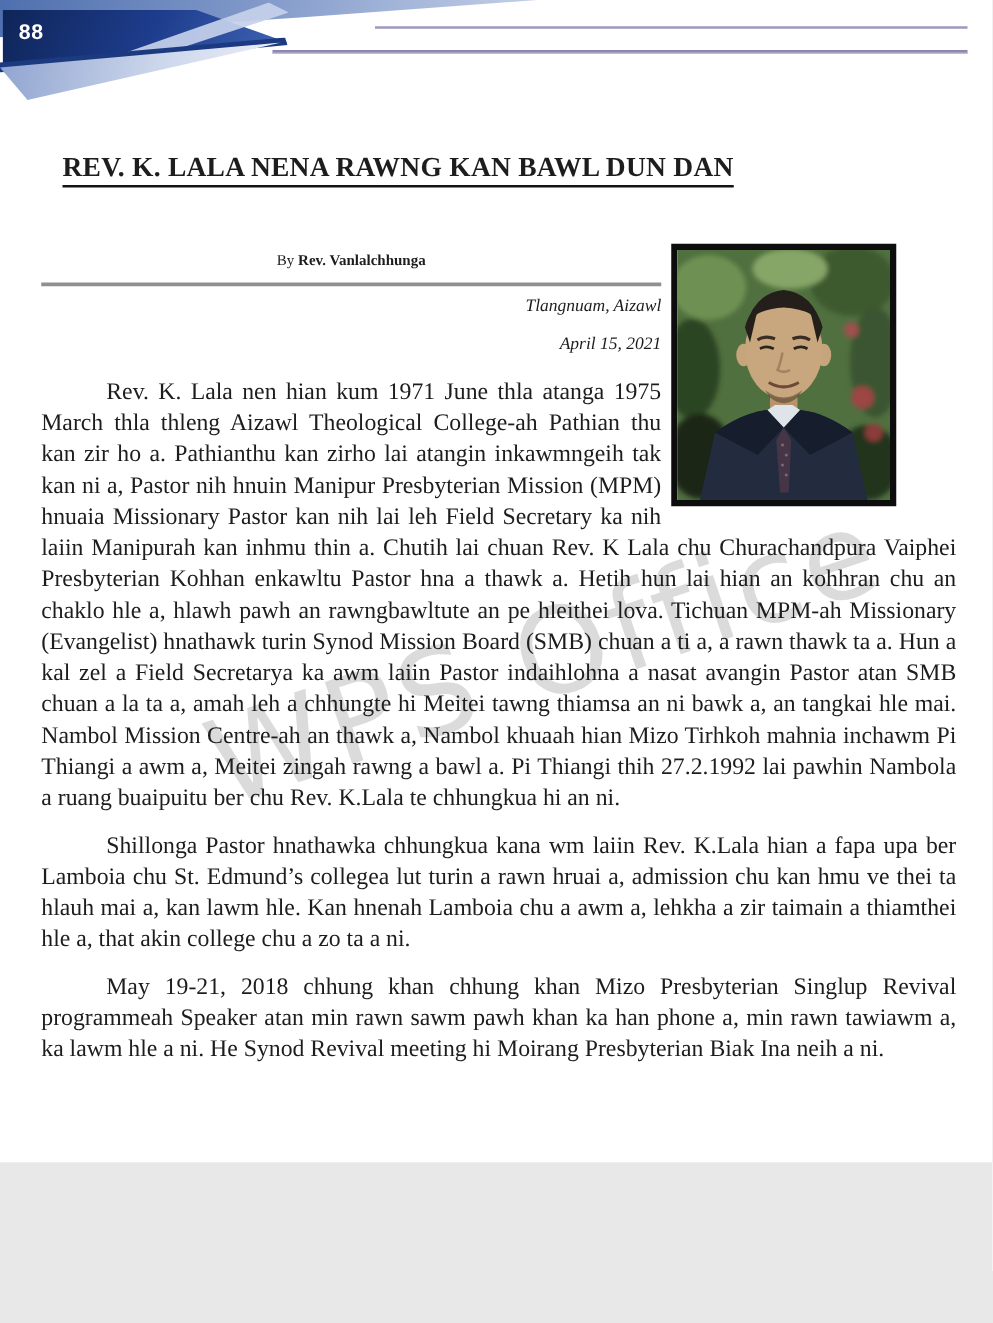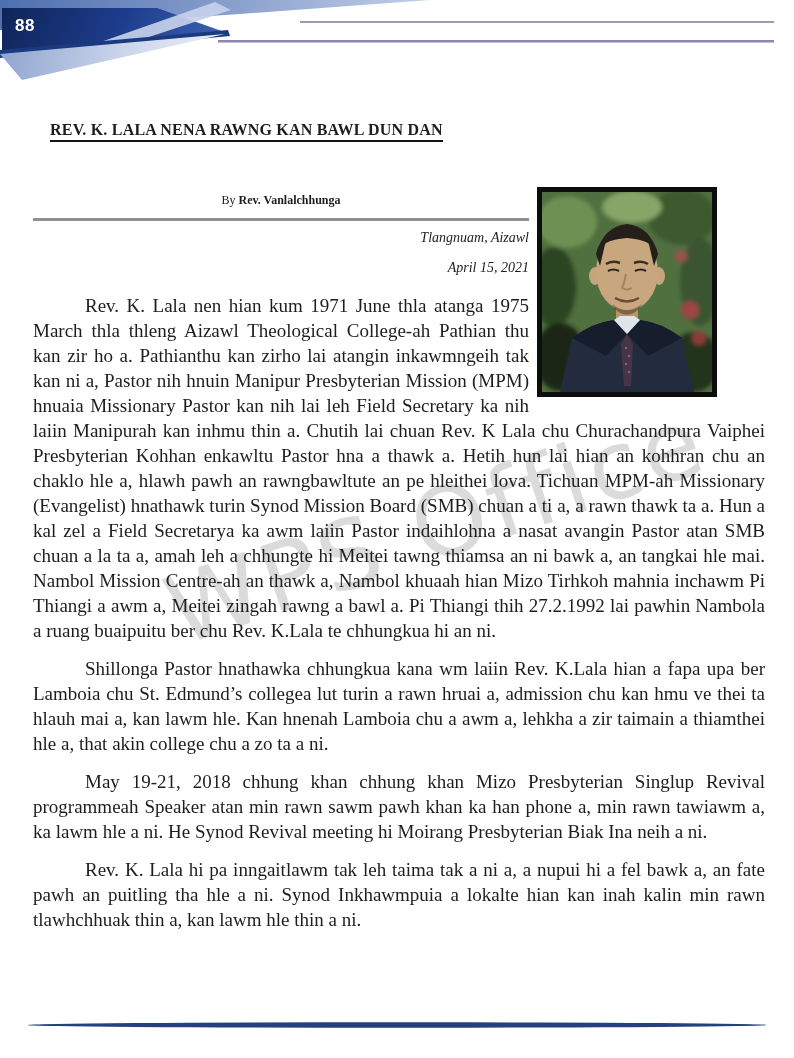--- a/index.html
+++ b/index.html
@@ -1,17 +1,17 @@
 <!DOCTYPE html>
 <html><head>
 <meta charset="utf-8">
 <style>
   html,body{margin:0;padding:0;background:#e8e8e8;}
   .page{
-    position:relative; width:794px; height:1058px; margin:0 auto;
+    position:relative; width:794px; height:930px; margin:0 auto;
     background:#ffffff; overflow:hidden;
     font-family:"Liberation Serif", serif; color:#1d1d1d;
   }
   
   .hdr-deco{position:absolute; inset:0; pointer-events:none;}
   .deco{position:absolute;}
   .deco-top-band{
     left:0; top:0; width:430px; height:30px;
     background:linear-gradient(105deg,#4e6fae 0%,#7e97c8 45%,#c6d1e8 100%);
     clip-path:polygon(0 0,430px 0,240px 14px,0 30px);
@@ -57,21 +57,21 @@
   .watermark{
     position:absolute; left:170px; top:560px; z-index:0;
     font-family:"DejaVu Sans", sans-serif; font-size:95px; font-weight:400;
     letter-spacing:4px; color:rgba(186,186,186,0.52); white-space:nowrap;
     transform:rotate(-18.5deg); transform-origin:left center;
   }
   
   .content{position:relative; z-index:1; padding:121px 29px 0 33px;}
   .article-title{
     margin:0 0 0 17px; width:fit-content;
-    font-size:16px; font-weight:bold; letter-spacing:.2px;
+    font-size:22px; font-weight:bold; letter-spacing:.2px;
     border-bottom:2.5px solid #141414; padding-bottom:1px;
   }
   .photo-float{float:right; width:236px; height:210px; margin-top:45px;}
   .photo{
     margin:0 48px 0 8px; width:170px; height:200px;
     border:5px solid #0d0d0d; display:block;
   }
   .photo svg{display:block;}
   .byline{margin:45px 0 0 0; text-align:center; font-size:12px; line-height:26px;}
   .byline b{font-weight:bold;}
@@ -159,21 +159,20 @@
     </div>
 
     <p class="byline"><span>By </span><b>Rev. Vanlalchhunga</b></p>
     <div class="byline-rule"></div>
     <p class="byline-place">Tlangnuam, Aizawl</p>
     <p class="byline-date">April 15, 2021</p>
 
     <p class="para para-first">Rev. K. Lala nen hian kum 1971 June thla atanga 1975 March thla thleng Aizawl Theological College-ah Pathian thu kan zir ho a. Pathianthu kan zirho lai atangin inkawmngeih tak kan ni a, Pastor nih hnuin Manipur Presbyterian Mission (MPM) hnuaia Missionary Pastor kan nih lai leh Field Secretary ka nih laiin Manipurah kan inhmu thin a. Chutih lai chuan Rev. K Lala chu Churachandpura Vaiphei Presbyterian Kohhan enkawltu Pastor hna a thawk a. Hetih hun lai hian an kohhran chu an chaklo hle a, hlawh pawh an rawngbawltute an pe hleithei lova. Tichuan MPM-ah Missionary (Evangelist) hnathawk turin Synod Mission Board (SMB) chuan a ti a, a rawn thawk ta a. Hun a kal zel a Field Secretarya ka awm laiin Pastor indaihlohna a nasat avangin Pastor atan SMB chuan a la ta a, amah leh a chhungte hi Meitei tawng thiamsa an ni bawk a, an tangkai hle mai. Nambol Mission Centre-ah an thawk a, Nambol khuaah hian Mizo Tirhkoh mahnia inchawm Pi Thiangi a awm a, Meitei zingah rawng a bawl a. Pi Thiangi thih 27.2.1992 lai pawhin Nambola a ruang buaipuitu ber chu Rev. K.Lala te chhungkua hi an ni.</p>
     <p class="para">Shillonga Pastor hnathawka chhungkua kana wm laiin Rev. K.Lala hian a fapa upa ber Lamboia chu St. Edmund’s collegea lut turin a rawn hruai a, admission chu kan hmu ve thei ta hlauh mai a, kan lawm hle. Kan hnenah Lamboia chu a awm a, lehkha a zir taimain a thiamthei hle a, that akin college chu a zo ta a ni.</p>
     <p class="para">May 19-21, 2018 chhung khan chhung khan Mizo Presbyterian Singlup Revival programmeah Speaker atan min rawn sawm pawh khan ka han phone a, min rawn tawiawm a, ka lawm hle a ni. He Synod Revival meeting hi Moirang Presbyterian Biak Ina neih a ni.</p>
-    <p class="para">Rev. K. Lala hi pa inngaitlawm tak leh taima tak a ni a, a nupui hi a fel bawk a, an fate pawh an puitling tha hle a ni. Synod Inkhawmpuia a lokalte hian kan inah kalin min rawn tlawhchhuak thin a, kan lawm hle thin a ni.</p>
   </main>
 
   <div class="page-footer">
     <svg width="738" height="10" viewBox="0 0 738 10">
       <line x1="0" y1="5" x2="738" y2="5" stroke="#c8c8d2" stroke-width="1"></line>
       <ellipse cx="369" cy="5" rx="369" ry="2.7" fill="#24407e"></ellipse>
     </svg>
   </div>
 
 </div>

